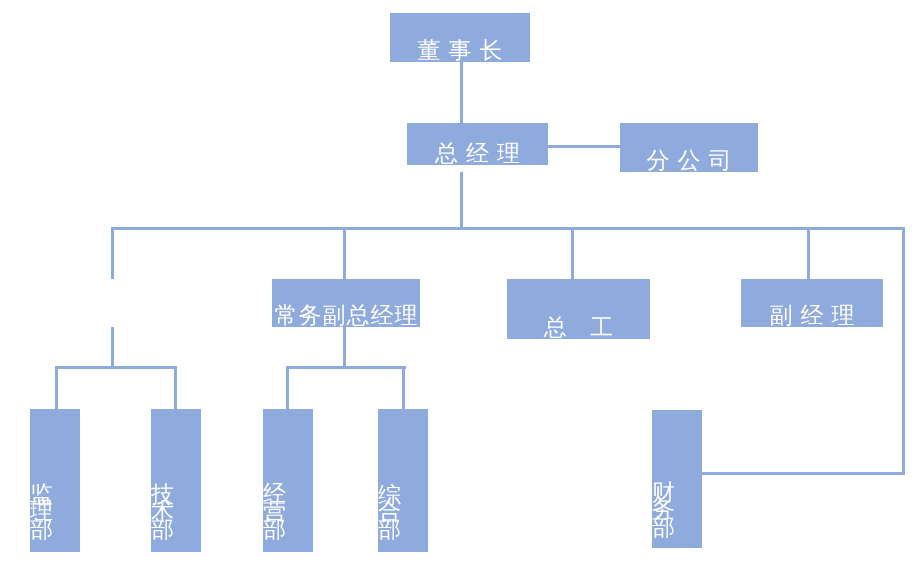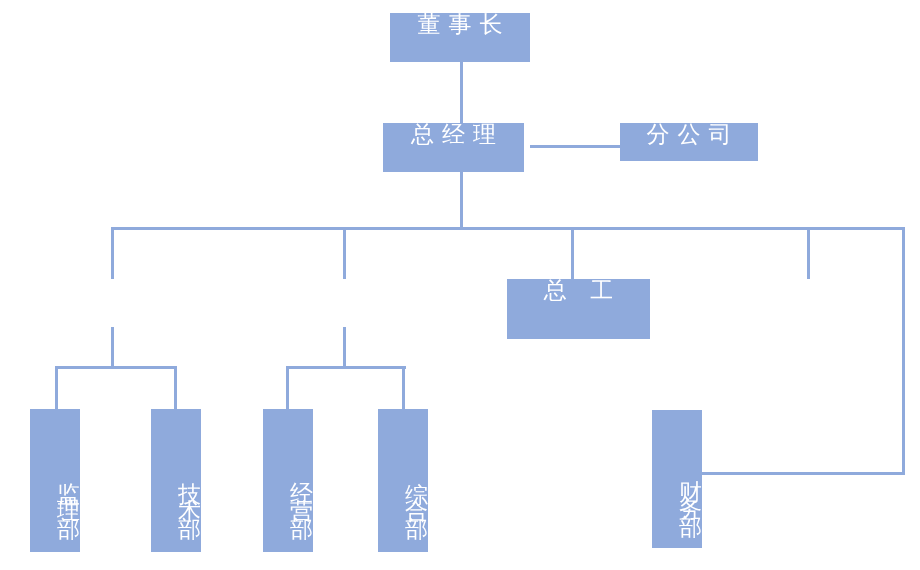--- a/index.html
+++ b/index.html
@@ -4,21 +4,21 @@
 <style>
   html,body{margin:0;padding:0;}
   .canvas{
     position:relative;width:920px;height:570px;overflow:hidden;
     background:var(--background,#ffffff);
     font-family:"DejaVu Sans","Liberation Sans",sans-serif;
   }
   .node{
     position:absolute;background:var(--box_fill,#8faadc);
     color:var(--text,#ffffff);
-    display:flex;align-items:flex-start;justify-content:center;
+    display:flex;align-items:flex-end;justify-content:center;
     font-size:23px;font-weight:400;line-height:1;
   }
   .node.h span{letter-spacing:8px;margin-right:-8px;white-space:nowrap;}
   .node.h.tight span{letter-spacing:1px;margin-right:-1px;}
   .node.v{
     writing-mode:vertical-rl;text-orientation:upright;
   }
   .node.v span{letter-spacing:17px;margin-bottom:-17px;}
   .line{
     position:absolute;background:var(--connector,#8faadc);
@@ -45,29 +45,35 @@
   <div class="line" style="left:174px;top:368px;width:3px;height:41px"></div>
   <div class="line" style="left:343px;top:327px;width:3px;height:41px"></div>
   <div class="line" style="left:286px;top:366px;width:120px;height:3px"></div>
   <div class="line" style="left:286px;top:368px;width:3px;height:41px"></div>
   <div class="line" style="left:402px;top:368px;width:3px;height:41px"></div>
 
   <div class="node h" style="left:390px;top:13px;width:140px;height:49px">
     <span>董事长</span>
   </div>
 
-  <div class="node h" style="left:383px;top:123px;width:141px;height:49px">
+  <div class="node h" style="left:407px;top:123px;width:141px;height:42px">
     <span>总经理</span>
   </div>
-  <div class="node h" style="left:620px;top:123px;width:138px;height:38px">
+  <div class="node h" style="left:620px;top:123px;width:138px;height:49px">
     <span>分公司</span>
   </div>
 
+  <div class="node h tight" style="left:272px;top:279px;width:148px;height:48px">
+    <span>常务副总经理</span>
+  </div>
   <div class="node h" style="left:507px;top:279px;width:143px;height:60px">
     <span>总 工</span>
+  </div>
+  <div class="node h" style="left:741px;top:279px;width:142px;height:48px">
+    <span>副经理</span>
   </div>
 
   <div class="node v" style="left:30px;top:409px;width:50px;height:143px">
     <span>监理部</span>
   </div>
   <div class="node v" style="left:151px;top:409px;width:50px;height:143px">
     <span>技术部</span>
   </div>
   <div class="node v" style="left:263px;top:409px;width:50px;height:143px">
     <span>经营部</span>

